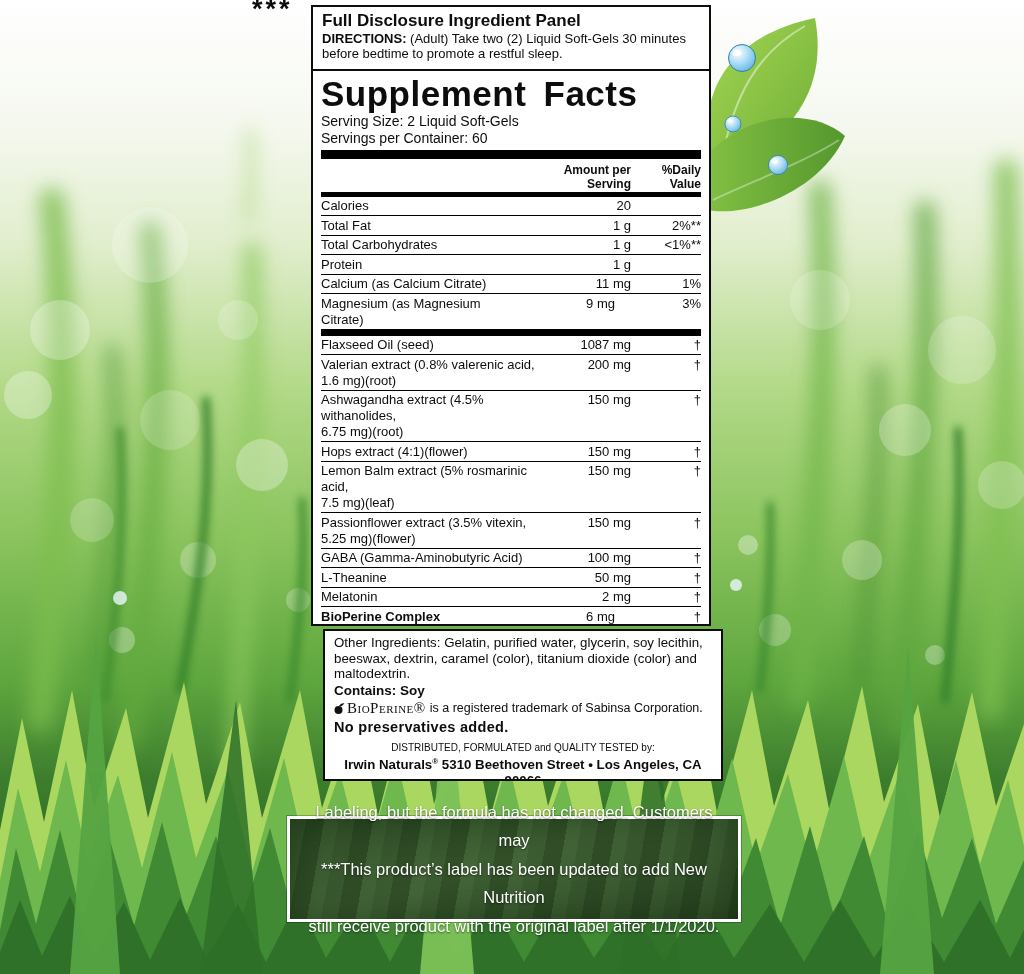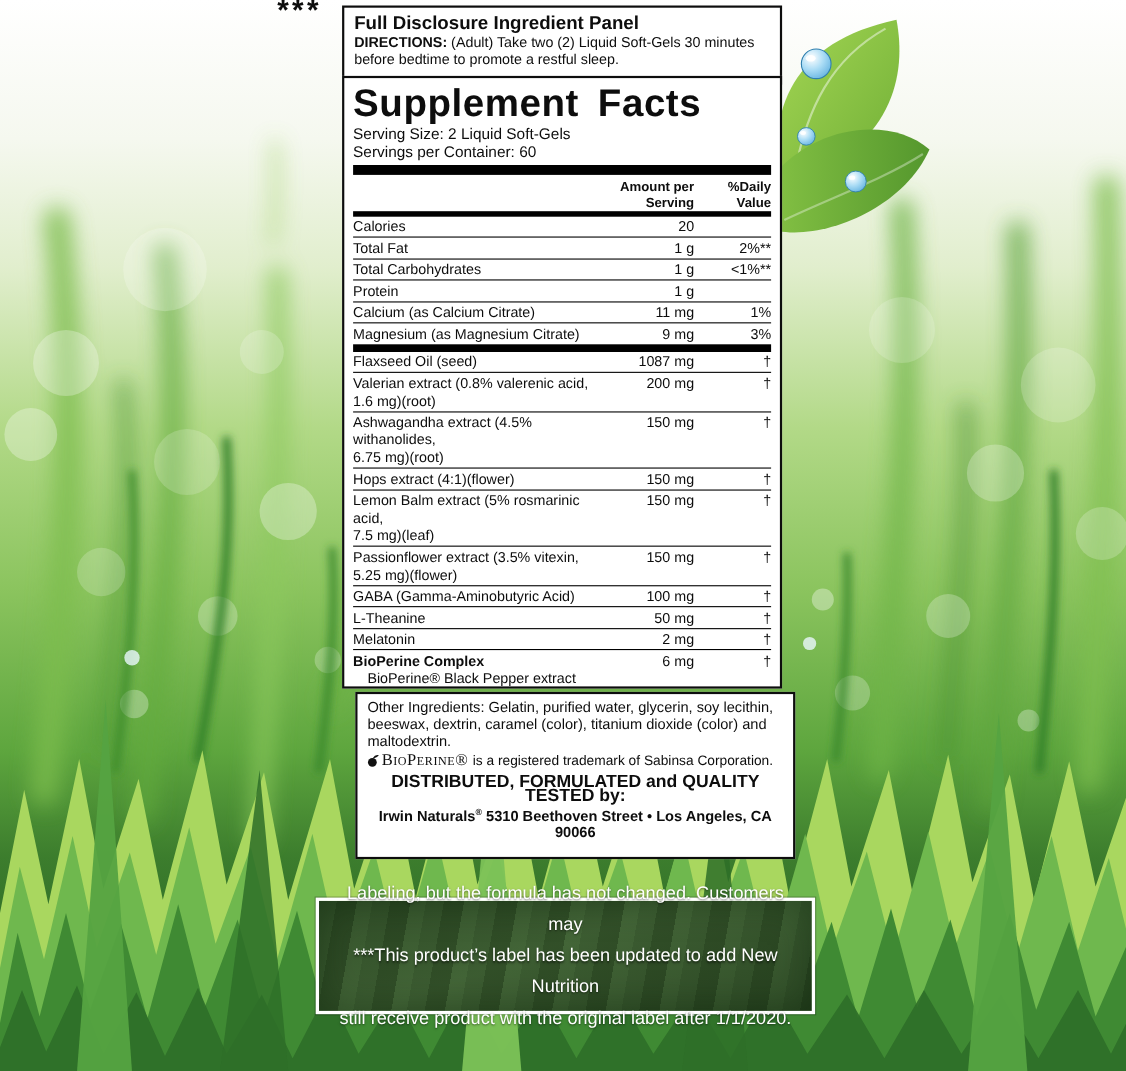--- a/index.html
+++ b/index.html
@@ -27,34 +27,34 @@
   #boxB{left:311px;top:69px;width:400px;height:557px;padding:2px 8px;overflow:hidden;}
   .sf-title{font-size:35px;font-weight:bold;line-height:39px;letter-spacing:.5px;word-spacing:7px;margin-top:1px;}
   .srv{font-size:14px;line-height:17px;}
   .bar9{height:9px;background:#000;margin-top:3px;}
   .sf-head{display:flex;justify-content:flex-end;text-align:right;font-weight:bold;font-size:12px;line-height:14px;padding:4px 0 1px;}
   .hc-amt{width:92px;}
   .hc-dv{width:70px;}
   .bar4{height:4.5px;background:#000;}
   .bar7{height:7px;background:#000;}
   .row{display:flex;font-size:13px;line-height:16px;padding:1.5px 0 1px;border-bottom:1.5px solid #000;align-items:flex-start;}
-  .rows .row:last-child{border-bottom:none;}
+  .rows .row:last-child{border-bottom:none;gap:16px;}
   .rname{flex:1;padding-right:4px;}
   .ramt{width:92px;text-align:right;white-space:nowrap;}
   .rdv{width:70px;text-align:right;}
   .subline{padding-left:13px;font-weight:normal;}
 
   #boxC{left:311px;top:629px;width:400px;height:152px;padding:4px 9px;overflow:hidden;margin-left:12px;}
   .oi{font-size:13.3px;line-height:15.5px;}
   .contains{font-size:13.5px;font-weight:bold;margin-top:1px;line-height:16px;}
   .tm{font-size:12.5px;margin-top:2px;line-height:15px;display:flex;align-items:center;}
   .bp-logo{font-family:"Liberation Serif",serif;font-variant:small-caps;font-size:15px;letter-spacing:.5px;margin:0 4px 0 2px;}
   .nopres{font-size:14.5px;font-weight:bold;letter-spacing:.3px;margin-top:3px;line-height:17px;}
   .dist{text-align:center;margin-top:5px;}
-  .dist .l1{font-size:16px;font-weight:bold;line-height:13.5px;}
+  .dist .l1{font-size:10px;font-weight:normal;line-height:13.5px;}
   .dist .l2{font-size:13.3px;font-weight:bold;line-height:15.5px;}
   .dist .l2 sup{font-size:8px;}
 
   
   #noteBox{
     position:absolute;left:287px;top:816px;width:454px;height:106px;z-index:3;
     box-sizing:border-box;border:3px solid #ffffff;
     background:
       linear-gradient(160deg, rgba(10,30,8,.30), rgba(10,30,8,.05) 45%, rgba(10,30,8,.35)),
       repeating-linear-gradient(100deg,#3f6034 0 16px,#34522a 16px 34px,#46693a 34px 48px);
@@ -322,28 +322,30 @@
         </div>
         <div class="ramt">6 mg</div>
         <div class="rdv">†</div>
       </div>
     </div>
 
 </div>
 
 <div id="boxC" class="panel-box">
   <div class="oi">Other Ingredients:  Gelatin, purified water, glycerin, soy lecithin, beeswax, dextrin, caramel (color), titanium dioxide (color) and maltodextrin.</div>
+  <div class="contains">Contains: Soy</div>
   <div class="tm">
     <svg width="11" height="13" viewBox="0 0 11 13" aria-hidden="true">
         <circle cx="4.5" cy="8" r="4" fill="#111"></circle>
         <path d="M5,4 Q7,0.5 10.5,1.5 Q8.5,4 5.5,4.5 Z" fill="#111"></path>
       </svg>
     <span class="bp-logo">BioPerine®</span>
     <span>is a registered trademark of Sabinsa Corporation.</span>
   </div>
+  <div class="nopres">No preservatives added.</div>
   <div class="dist">
     <div class="l1">DISTRIBUTED, FORMULATED and QUALITY TESTED by:</div>
     <div class="l2"><span>Irwin Naturals</span><sup>®</sup><span> 5310 Beethoven Street • Los Angeles, CA 90066</span></div>
 
   </div>
 </div>
 
 <div id="noteBox">
   <div>Labeling, but the formula has not changed. Customers may</div>
   <div>***This product’s label has been updated to add New Nutrition</div>

